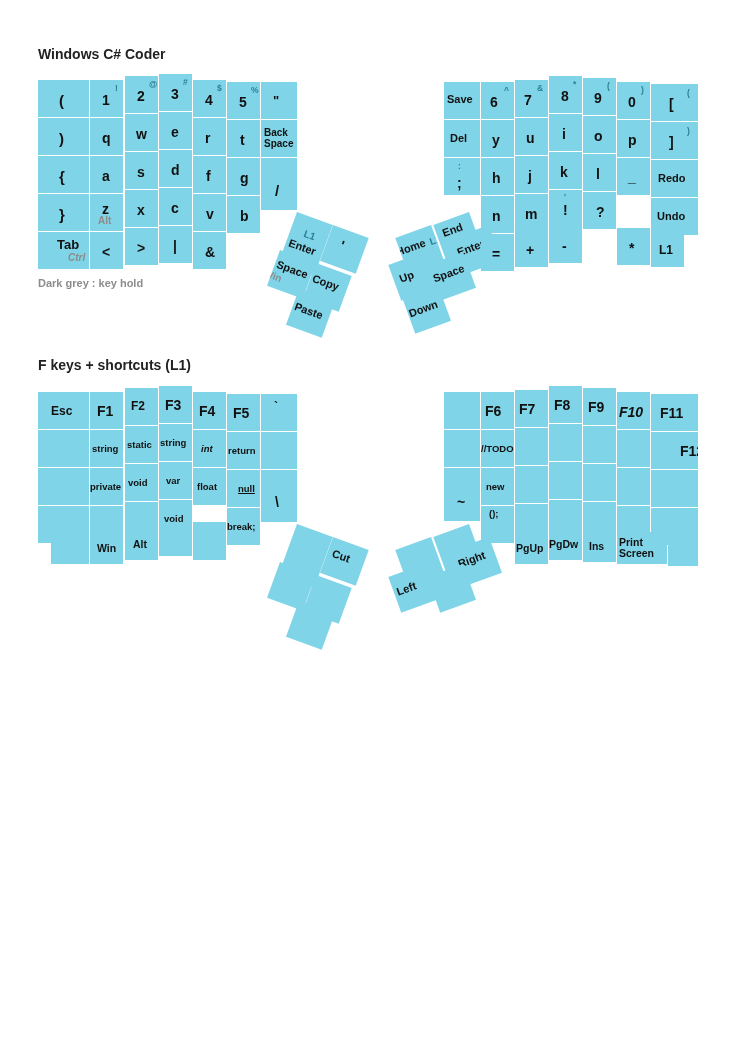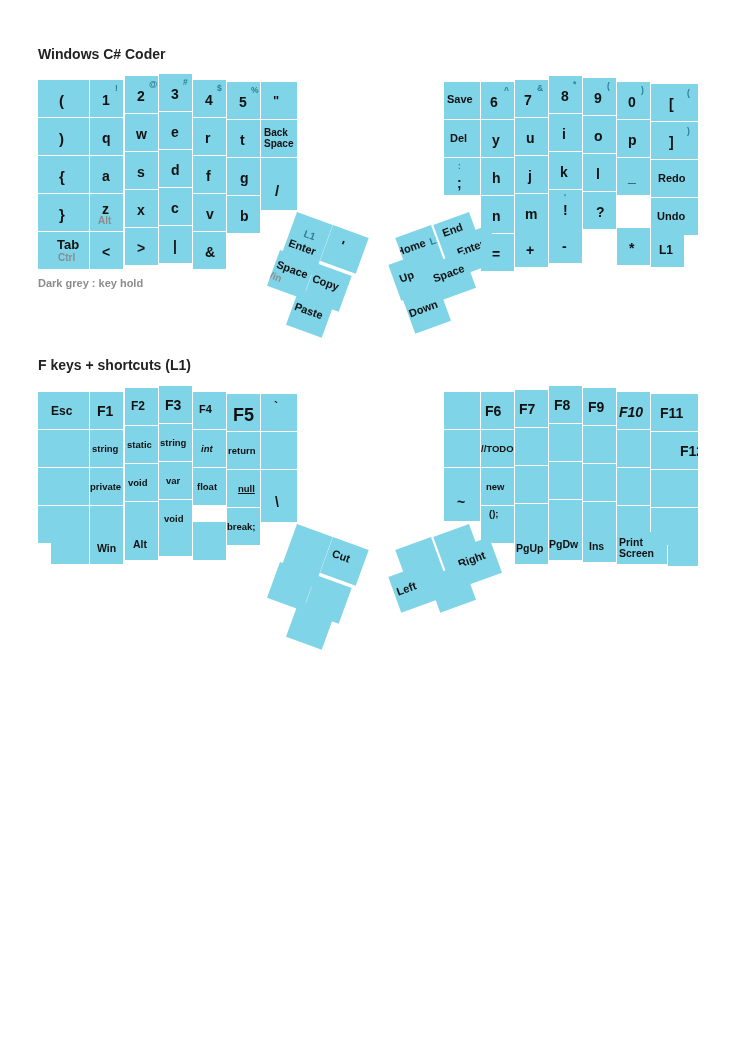--- a/index.html
+++ b/index.html
@@ -147,21 +147,21 @@
 </div>
 <div class="key" style="left:193px;top:194px;width:33px;height:37px;">
   <span class="main" style="font-size:14px;left:13px;top:13px;">v</span>
 </div>
 <div class="key" style="left:227px;top:196px;width:33px;height:37px;">
   <span class="main" style="font-size:14px;left:13px;top:13px;">b</span>
 </div>
 
 <div class="key" style="left:38px;top:232px;width:51px;height:37px;">
   <span class="main" style="font-size:13px;left:19px;top:6px;">Tab</span>
-  <span class="hold" style="left:20px;top:21px;">Ctrl</span>
+  <span class="hold" style="left:30px;top:21px;font-style:italic;">Ctrl</span>
 </div>
 <div class="key" style="left:90px;top:232px;width:33px;height:37px;">
   <span class="main" style="font-size:14px;left:12px;top:13px;">&lt;</span>
 </div>
 <div class="key" style="left:125px;top:228px;width:33px;height:37px;">
   <span class="main" style="font-size:14px;left:12px;top:13px;">&gt;</span>
 </div>
 <div class="key" style="left:159px;top:226px;width:33px;height:37px;">
   <span class="main" style="font-size:14px;left:14px;top:13px;">|</span>
 </div>
@@ -327,24 +327,24 @@
 <div class="key" style="left:90px;top:392px;width:33px;height:37px;">
   <span class="main" style="font-size:14px;left:7px;top:12px;">F1</span>
 </div>
 <div class="key" style="left:125px;top:388px;width:33px;height:37px;">
   <span class="main" style="font-size:12px;left:6px;top:12px;">F2</span>
 </div>
 <div class="key" style="left:159px;top:386px;width:33px;height:37px;">
   <span class="main" style="font-size:14px;left:6px;top:12px;">F3</span>
 </div>
 <div class="key" style="left:193px;top:392px;width:33px;height:37px;">
-  <span class="main" style="font-size:11px;left:6px;top:12px;">F4</span>
+  <span class="main" style="font-size:14px;left:6px;top:12px;">F4</span>
 </div>
 <div class="key" style="left:227px;top:394px;width:33px;height:37px;">
-  <span class="main" style="font-size:18px;left:6px;top:12px;">F5</span>
+  <span class="main" style="font-size:14px;left:6px;top:12px;">F5</span>
 </div>
 <div class="key" style="left:261px;top:394px;width:36px;height:37px;">
   <span class="main" style="font-size:12px;left:13px;top:7px;">`</span>
 </div>
 
 <div class="key" style="left:38px;top:430px;width:51px;height:37px;"></div>
 <div class="key" style="left:90px;top:430px;width:33px;height:37px;">
   <span class="mid" style="left:2px;top:14px;font-size:9.5px;">string</span>
 </div>
 <div class="key" style="left:125px;top:426px;width:33px;height:37px;">

